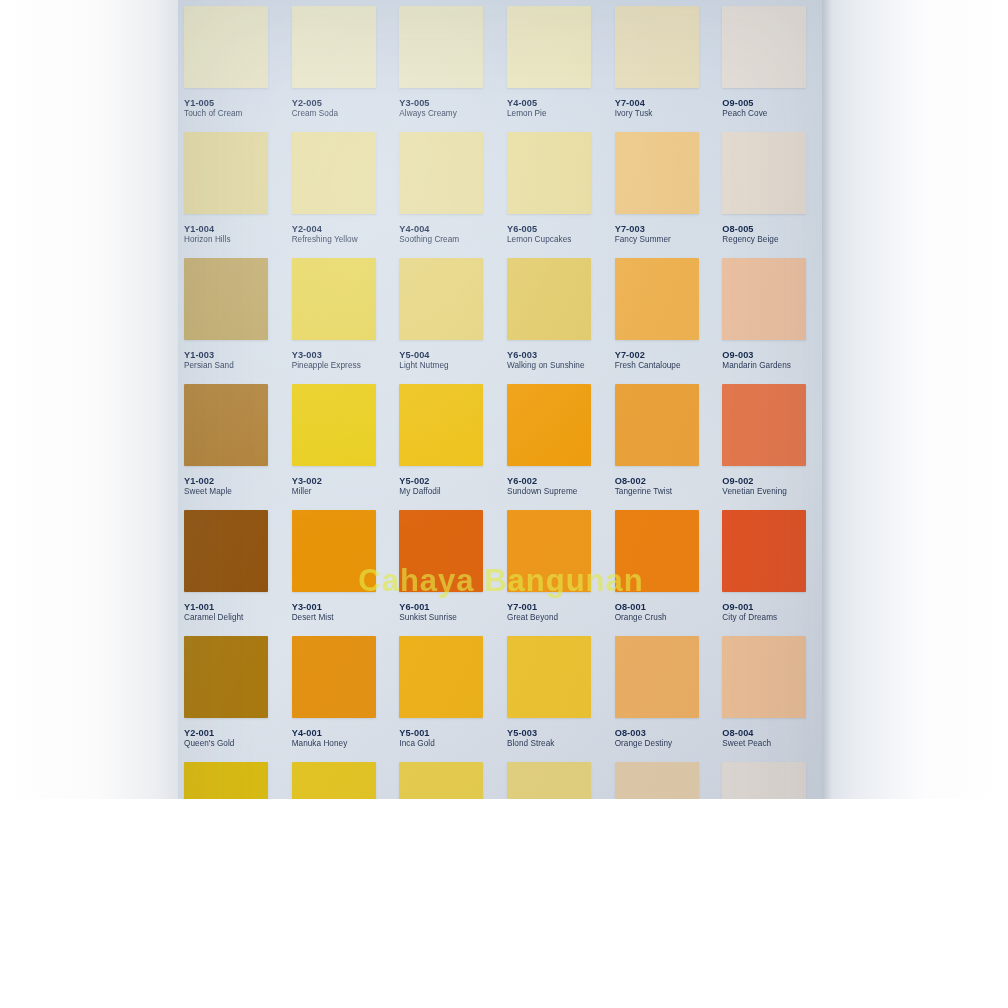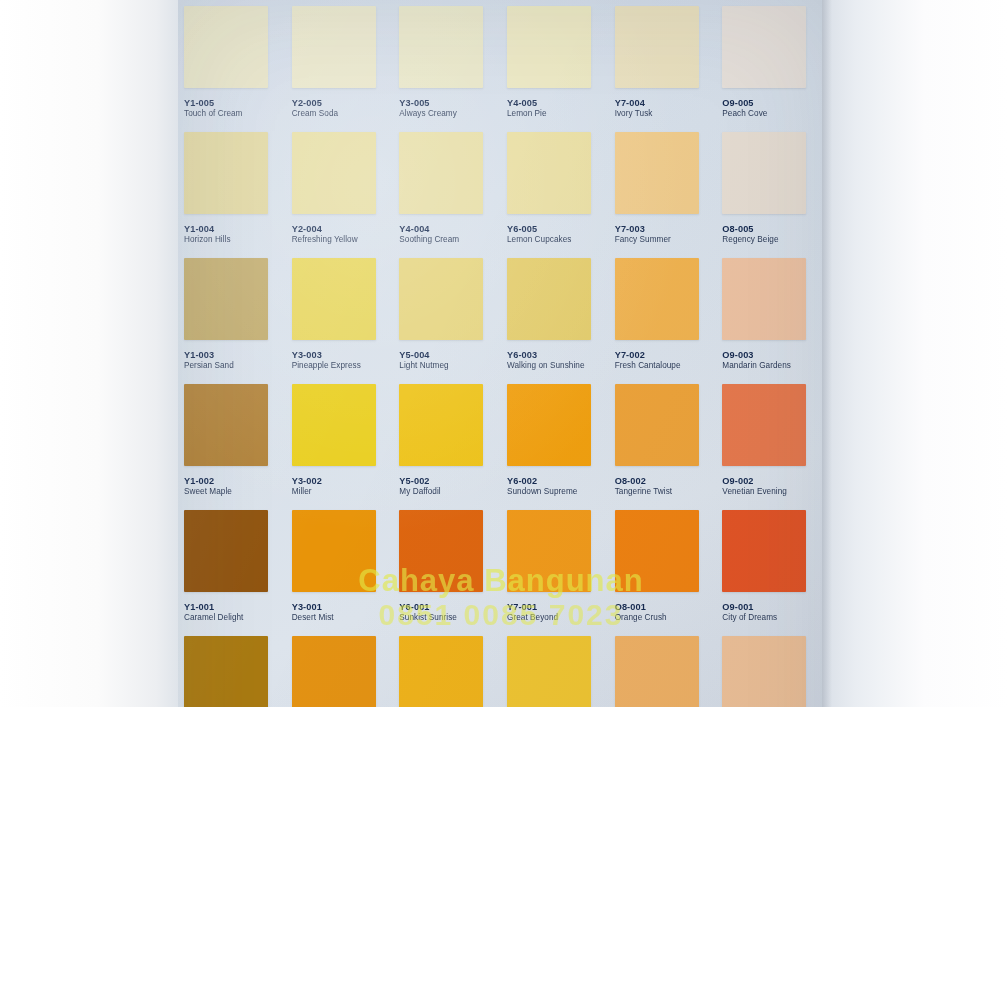--- a/index.html
+++ b/index.html
@@ -6,21 +6,21 @@
     margin: 0;
     padding: 0;
     background: #ffffff;
   }
   body {
     font-family: "Liberation Sans", sans-serif;
   }
   .photo {
     position: relative;
     width: 1008px;
-    height: 707px;
+    height: 799px;
     overflow: hidden;
     background: #ffffff;
   }
   
   .gutter-left {
     position: absolute;
     left: 0; top: 0;
     width: 178px; height: 1008px;
     background: linear-gradient(to right, #ffffff 0%, #fbfbfb 55%, #eceef1 88%, #dfe4ea 100%);
   }
@@ -472,16 +472,15 @@
     <div class="sheen"></div>
     <div class="vignette"></div>
   </div>
 
   <div class="gutter-right">
     <div class="page-edge" style="left:0"></div>
   </div>
 
   <div class="watermark">
     <div class="wm-line1">Cahaya Bangunan</div>
-    <div class="wm-line2">0851 0085 7023</div>
   </div>
 
 </div>
 
 </body></html>

